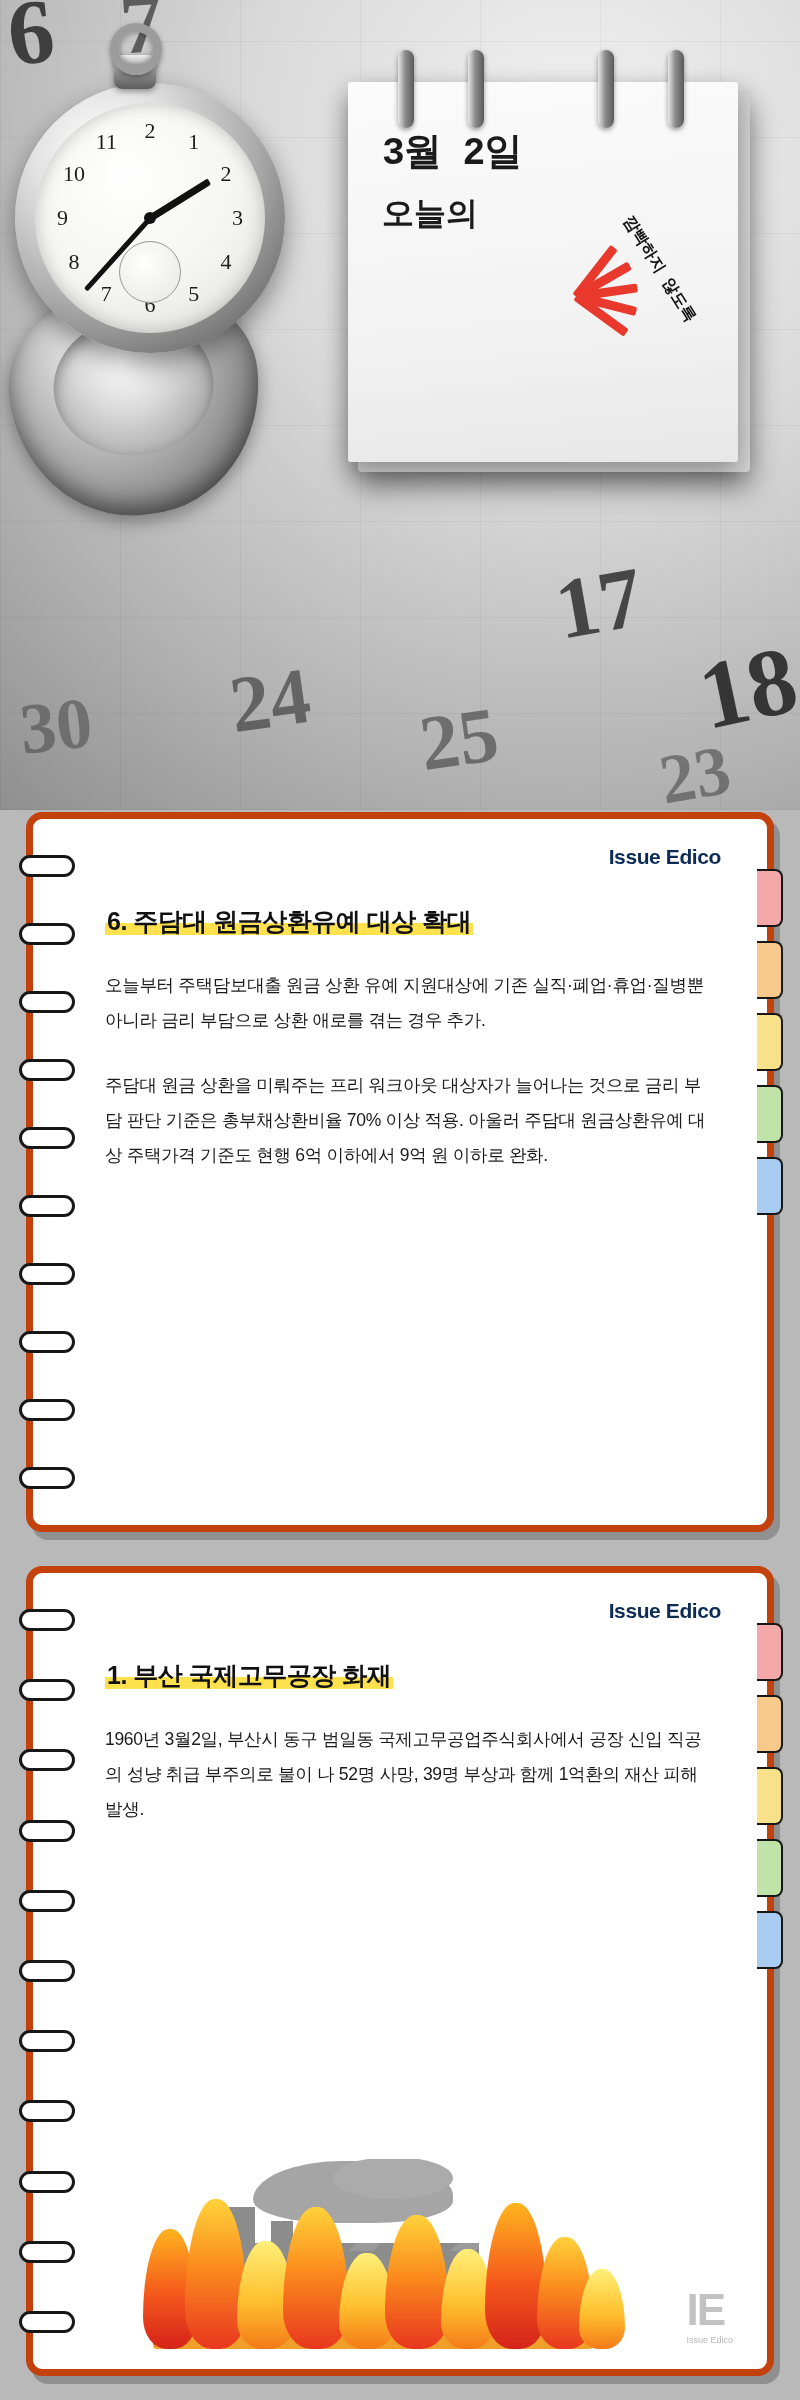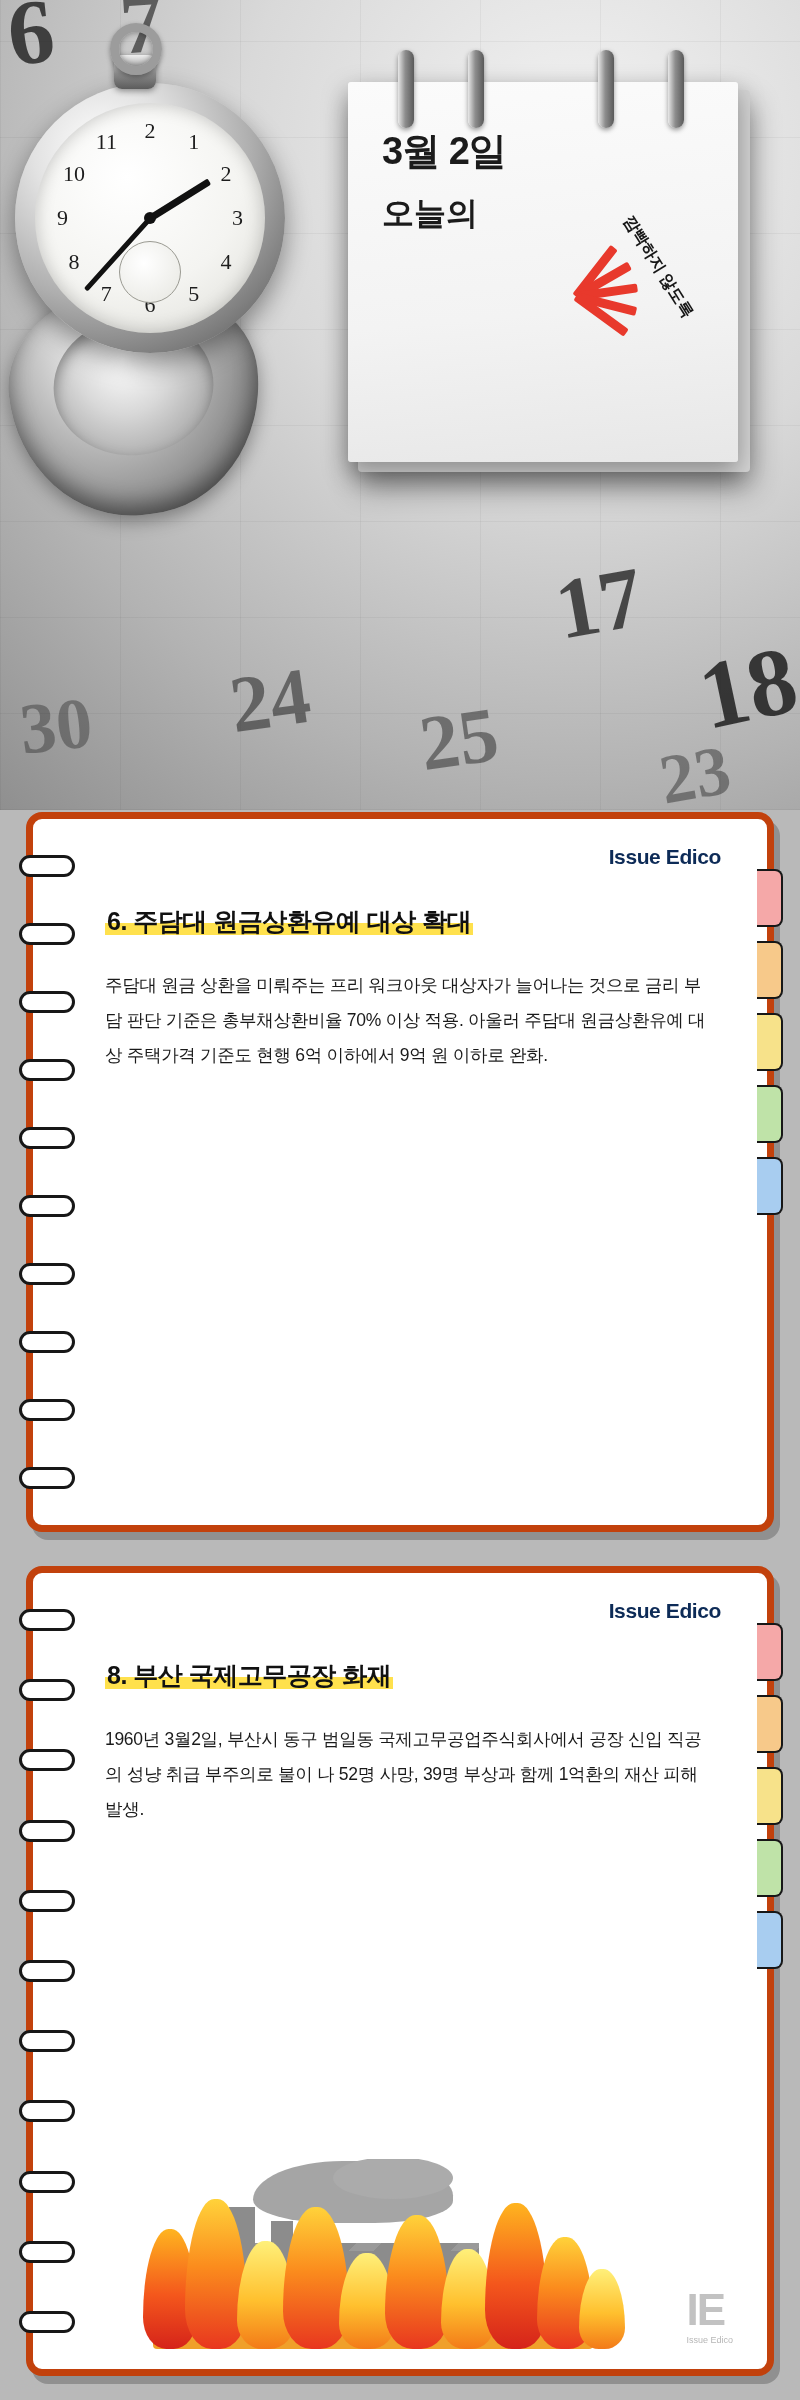--- a/index.html
+++ b/index.html
@@ -156,20 +156,21 @@
     border-radius: 4px;
     box-shadow: 0 14px 30px rgba(0,0,0,0.45);
   }
   .pad .sheet {
     position: absolute; left: 8px; top: 32px;
     width: 390px; height: 380px;
     background: linear-gradient(175deg, #fbfbfb 0%, #f3f3f3 60%, #e7e7e7 100%);
     border-radius: 3px;
     box-shadow: 0 10px 26px rgba(0,0,0,0.35);
     overflow: visible;
+    font-family: Liberation Mono, monospace;
   }
   .pad .date-line {
     position: absolute; left: 34px; top: 44px;
     font-size: 38px; font-weight: bold; color: #1b1b1b;
     letter-spacing: -1px;
   }
   .pad .today-line {
     position: absolute; left: 34px; top: 110px;
     font-size: 32px; font-weight: bold; color: #1b1b1b;
   }
@@ -403,20 +404,21 @@
   <div class="tabs">
     <b style="background:#f5a8a8"></b>
     <b style="background:#f7c98a"></b>
     <b style="background:#f7e28a"></b>
     <b style="background:#bfe3a8"></b>
     <b style="background:#a8cdf0"></b>
   </div>
   <div class="card-inner">
     <div class="issue-logo">Issue Edico</div>
     <h2 class="card-title"><span class="hl">6. 주담대 원금상환유예 대상 확대</span></h2>
+    <p class="para">오늘부터 주택담보대출 원금 상환 유예 지원대상에 기존 실직·폐업·휴업·질병뿐 아니라 금리 부담으로 상환 애로를 겪는 경우 추가.</p>
     <p class="para">주담대 원금 상환을 미뤄주는 프리 워크아웃 대상자가 늘어나는 것으로 금리 부담 판단 기준은 총부채상환비율 70% 이상 적용. 아울러 주담대 원금상환유예 대상 주택가격 기준도 현행 6억 이하에서 9억 원 이하로 완화.</p>
   </div>
 </div>
 
 <div class="card" id="card-2">
   <div class="spiral">
     <div class="coil"></div>
     <div class="coil"></div>
     <div class="coil"></div>
     <div class="coil"></div>
@@ -430,21 +432,21 @@
   </div>
   <div class="tabs">
     <b style="background:#f5a8a8"></b>
     <b style="background:#f7c98a"></b>
     <b style="background:#f7e28a"></b>
     <b style="background:#bfe3a8"></b>
     <b style="background:#a8cdf0"></b>
   </div>
   <div class="card-inner">
     <div class="issue-logo">Issue Edico</div>
-    <h2 class="card-title"><span class="hl">8. 부산 국제고무공장 화재</span></h2>
+    <h2 class="card-title"><span class="hl">1. 부산 국제고무공장 화재</span></h2>
     <p class="para">1960년 3월2일, 부산시 동구 범일동 국제고무공업주식회사에서 공장 신입 직공의 성냥 취급 부주의로 불이 나 52명 사망, 39명 부상과 함께 1억환의 재산 피해 발생.</p>
 
     <div class="fire-art">
       <div class="smoke"></div>
       <div class="smoke2"></div>
       <div class="roof"></div>
       <div class="factory"></div>
       <div class="ground"></div>
 
       <div class="flame f-out" style="left:10px;  width:54px;  height:120px;"></div>

